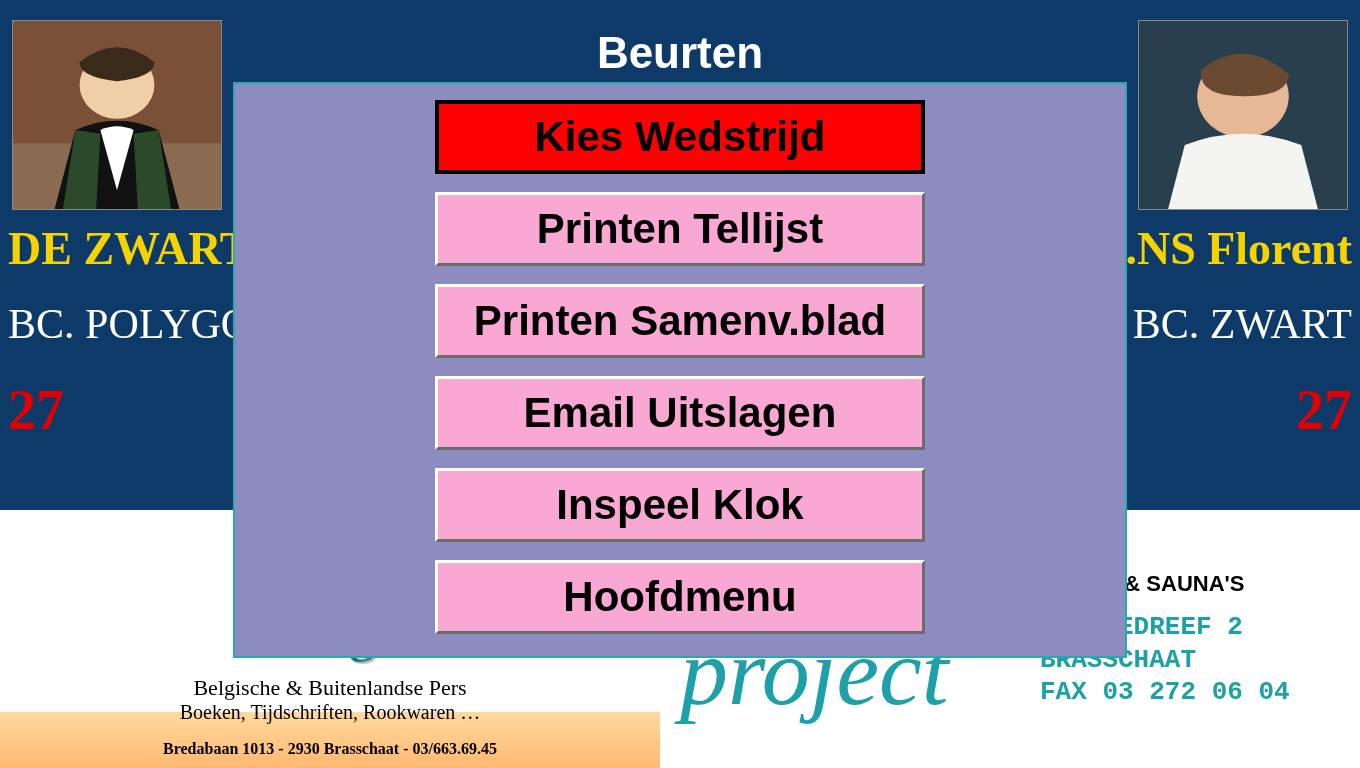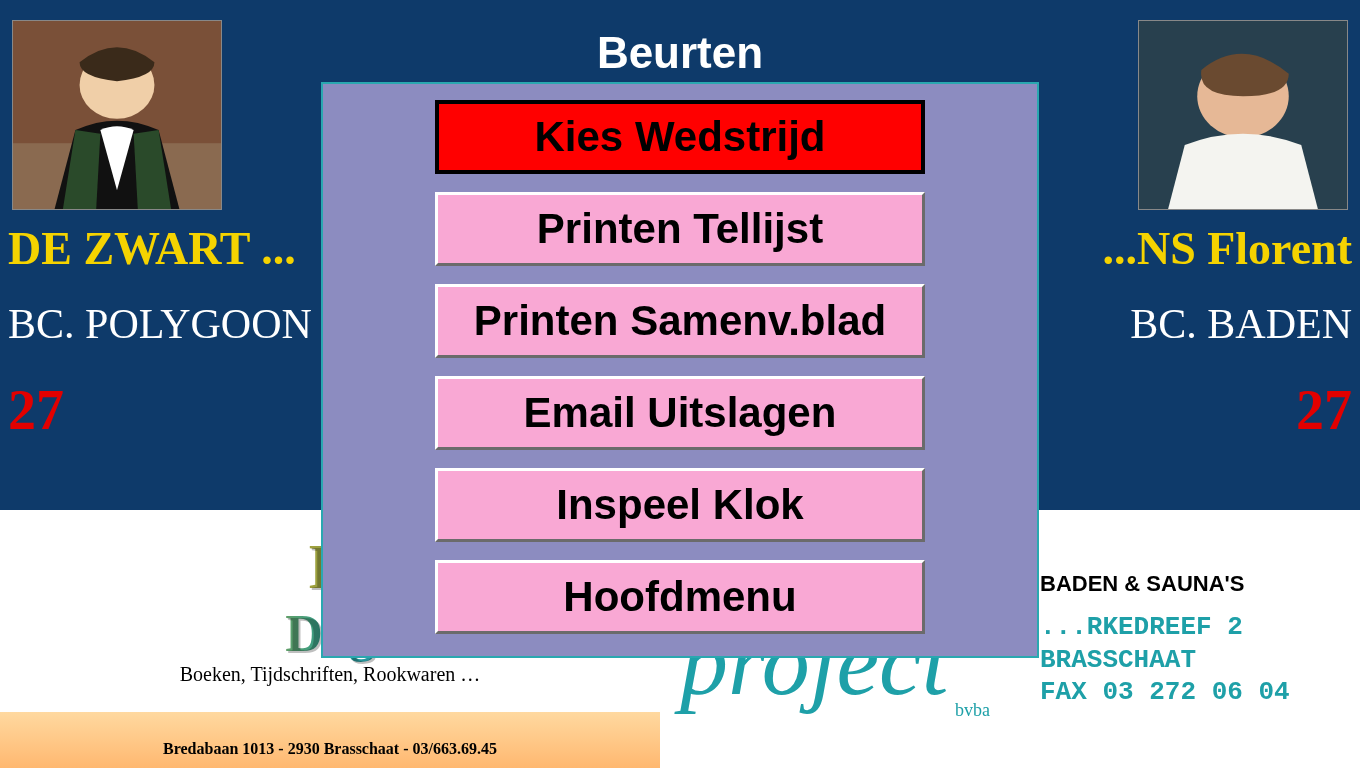--- a/index.html
+++ b/index.html
@@ -170,21 +170,21 @@
     line-height: 1.25;
     font-family: 'Courier New', monospace;
   }
 
   
   .menu-modal {
     position: absolute;
     top: 82px;
     left: 50%;
     transform: translateX(-50%);
-    width: 718px;
+    width: 894px;
     background: #8c8cc0;
     border: 2px solid #2aa8b0;
     padding: 16px 0 22px 0;
     display: flex;
     flex-direction: column;
     align-items: center;
     gap: 18px;
   }
   .menu-btn {
     width: 490px;
@@ -235,38 +235,38 @@
       <path d="M14 100 L22 66 Q50 54 78 66 L86 100 Z" fill="#f4f4f0"></path>
     </svg>
   </div>
 
   <div class="beurten-label">Beurten</div>
 
   <div class="player-name left">DE ZWART ...</div>
   <div class="player-name right">...NS Florent</div>
 
   <div class="club-name left">BC. POLYGOON</div>
-  <div class="club-name right">BC. BADEN</div>
+  <div class="club-name right">BC. ZWART</div>
 
   <div class="score left">27</div>
   <div class="score right">27</div>
 </div>
 
 <div class="bottom-section">
   <div class="ad-left">
     <div class="brand-b">B</div>
     <div class="brand-d">Dag</div>
+    <div class="line1">Belgische &amp; Buitenlandse Pers</div>
     <div class="line2">Boeken, Tijdschriften, Rookwaren …</div>
     <div class="addr">Bredabaan 1013 - 2930 Brasschaat - 03/663.69.45</div>
   </div>
   <div class="ad-right">
     <div class="logo-box">
       <div class="logo-title">SPA</div>
       <div class="logo-script">project</div>
-      <div class="logo-sub">bvba</div>
     </div>
     <div class="info">
       <div class="cat">BADEN &amp; SAUNA'S</div>
       <div class="teal">...RKEDREEF 2</div>
       <div class="teal">BRASSCHAAT</div>
       <div class="teal">FAX  03 272 06 04</div>
     </div>
   </div>
 </div>
 

